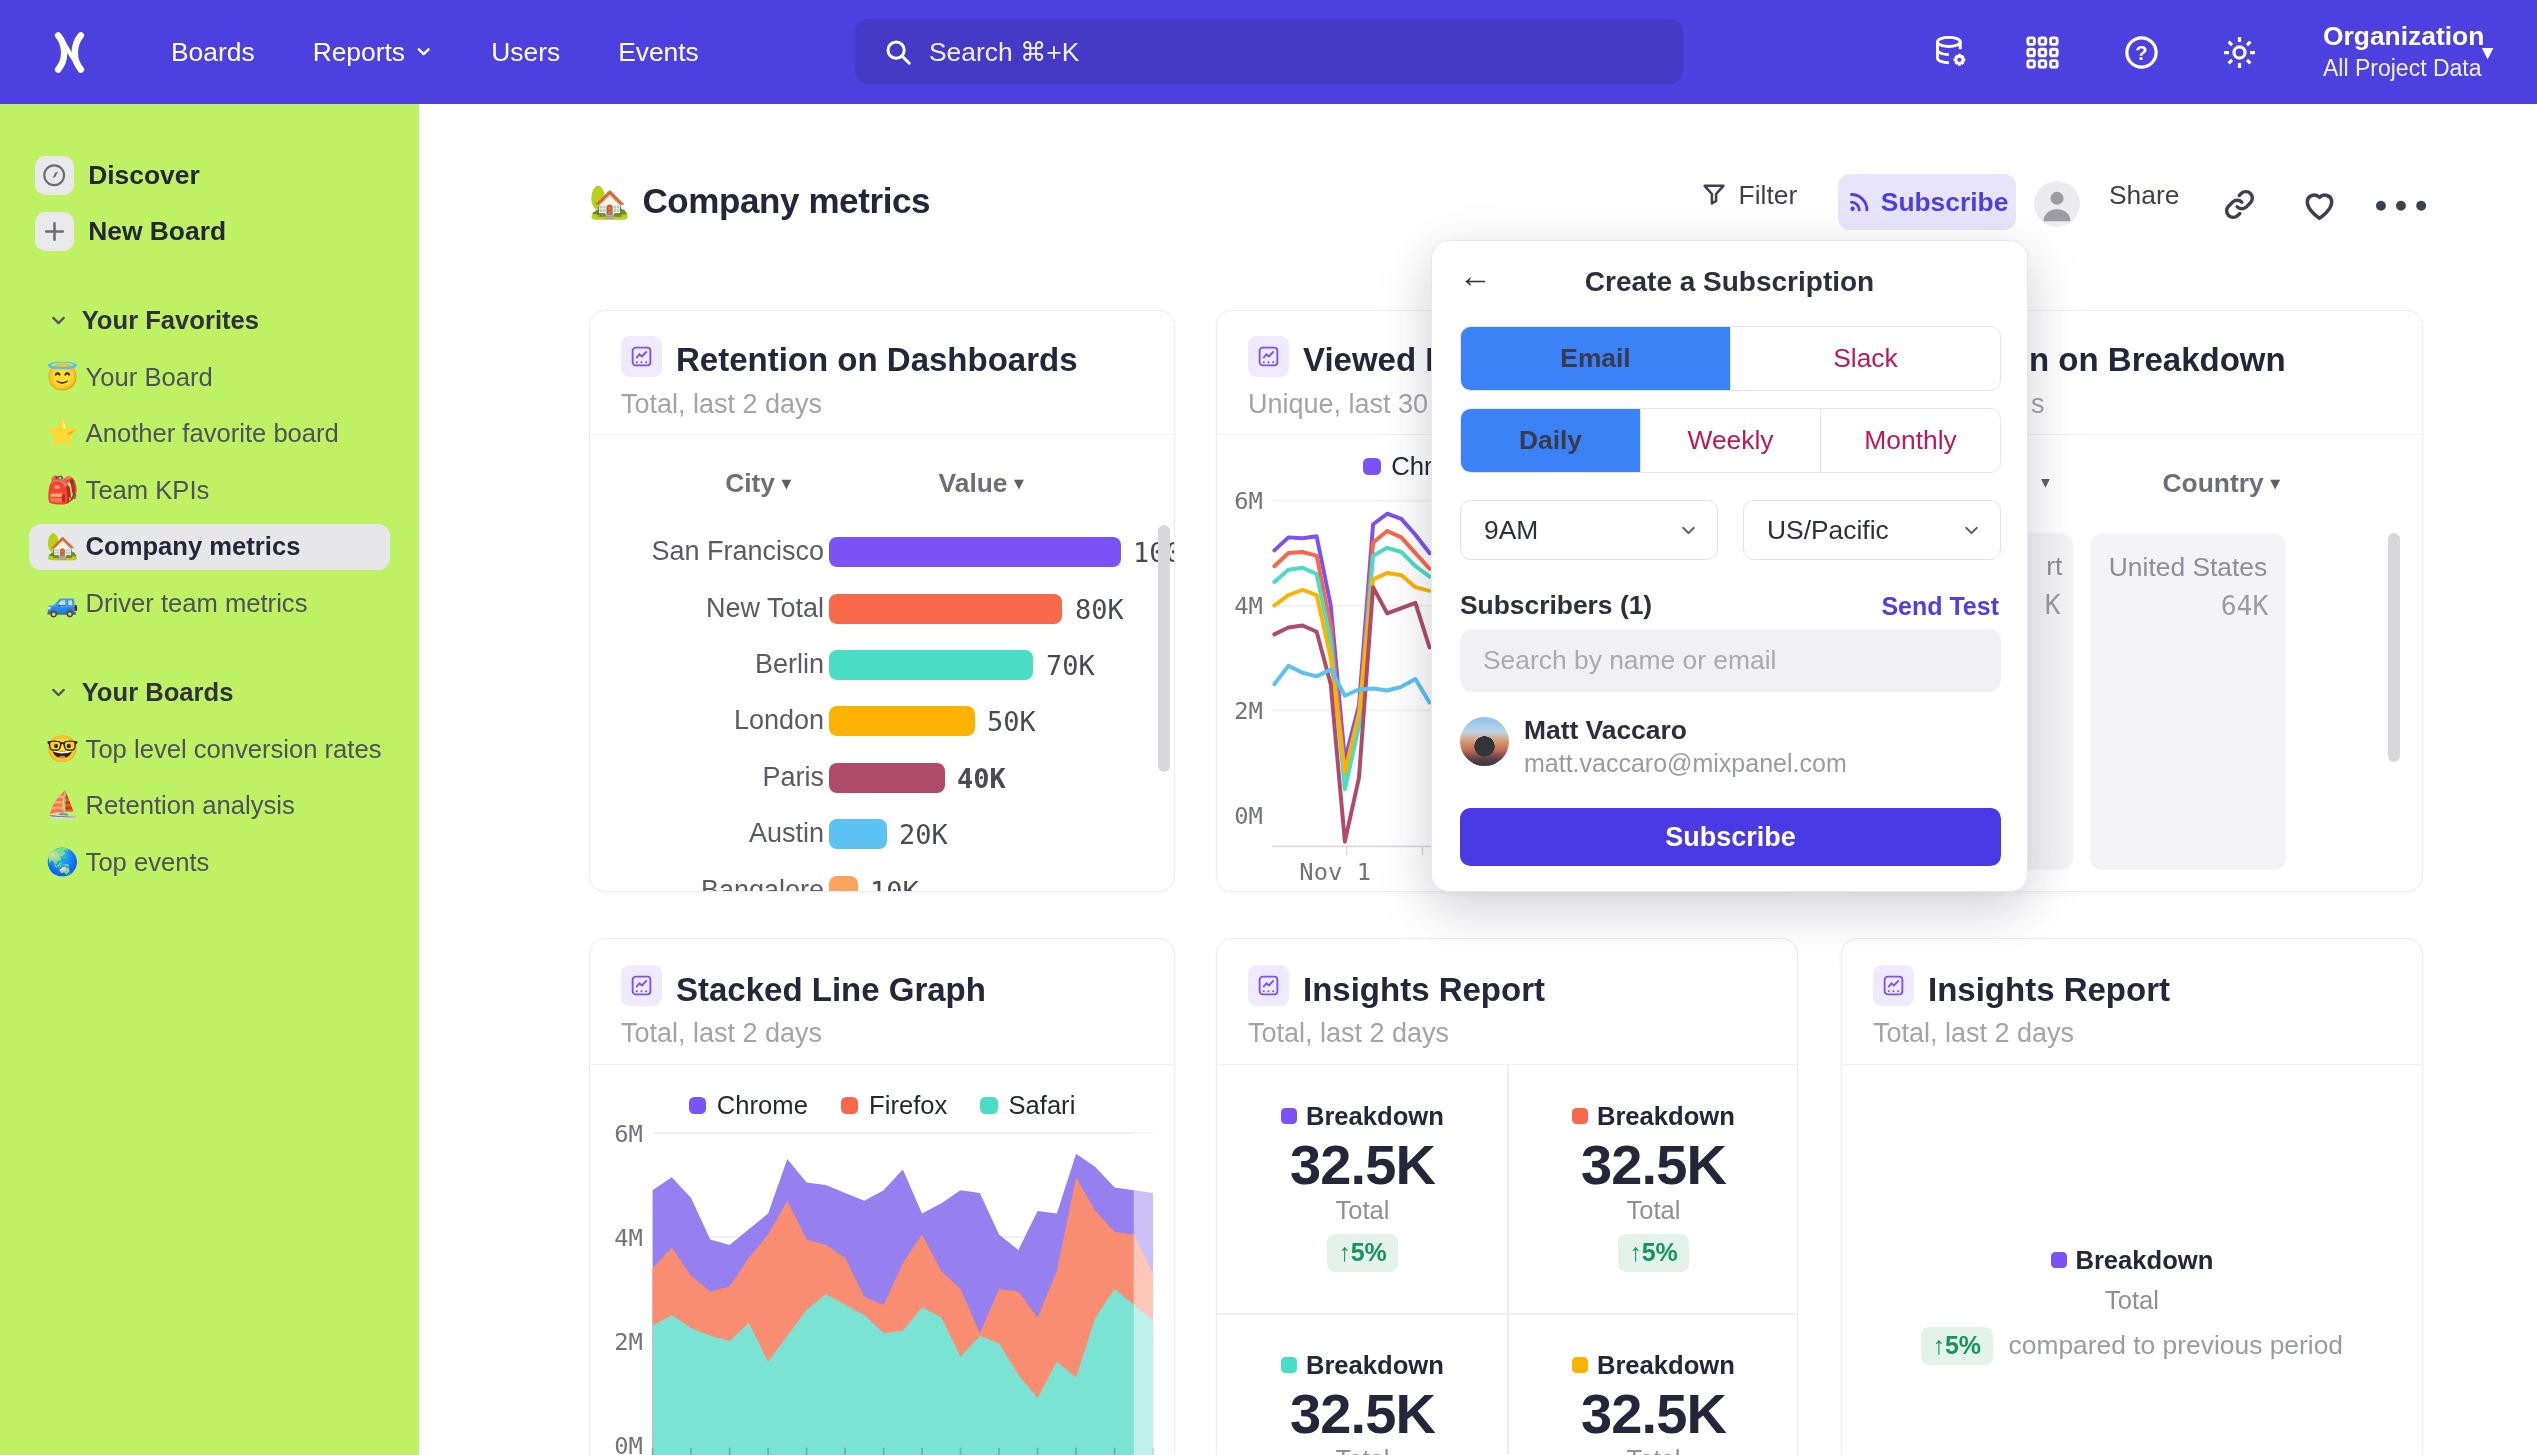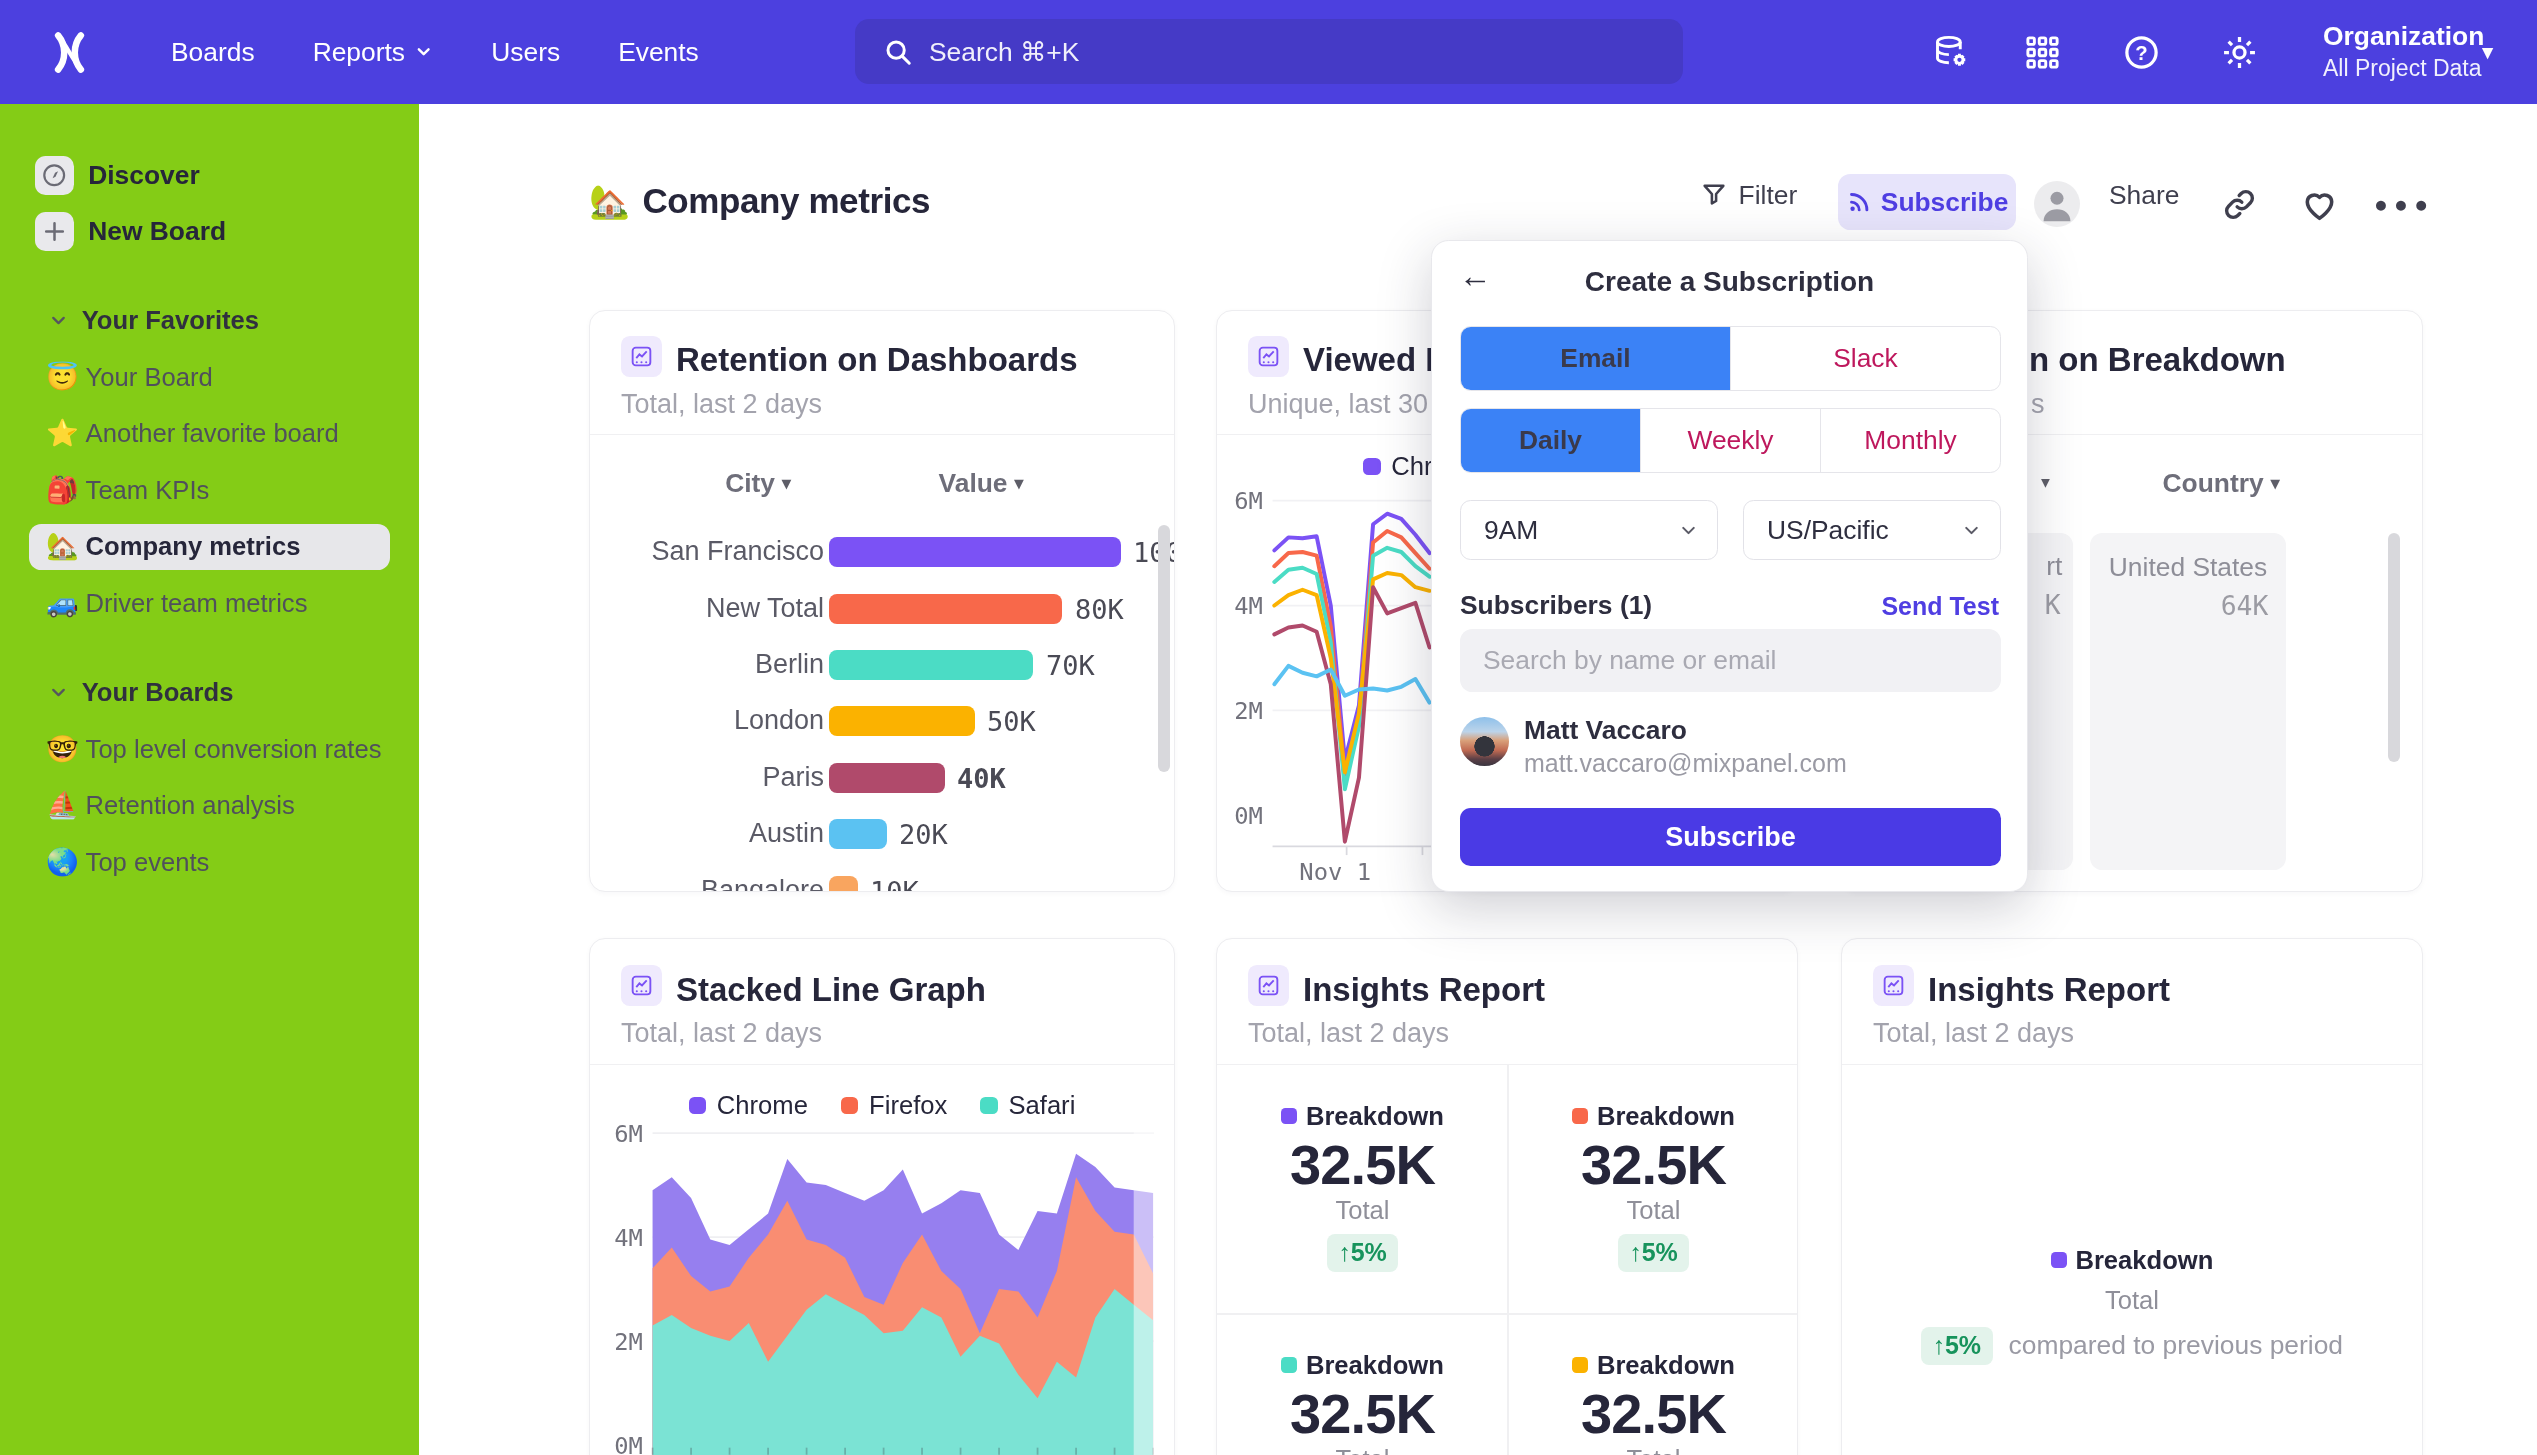--- a/index.html
+++ b/index.html
@@ -14,21 +14,21 @@
   .navlinks{position:absolute;left:171px;top:0;height:104px;display:flex;gap:58px;align-items:center}
   .navlink{display:flex;align-items:center;gap:8.8px;color:#fff;font-size:26.4px;font-weight:500;cursor:pointer}
   .searchpill{position:absolute;left:855px;top:19.4px;width:828px;height:65px;border-radius:14px;
               background:#453AC6;display:flex;align-items:center;color:rgba(255,255,255,.92);font-size:26.4px}
   .navico{position:absolute;top:33px;width:39px;height:39px;color:#fff}
   .orgname{position:absolute;left:2323px;top:21px;color:#fff;font-size:26.4px;font-weight:600}
   .orgproj{position:absolute;left:2323px;top:55px;color:rgba(255,255,255,.92);font-size:23px}
   .orgcaret{position:absolute;left:2478px;top:41px;color:#fff;font-size:19.4px}
 
   
-  .sidebar{position:absolute;left:0;top:104px;width:419px;height:1352px;background:#84cc16;
+  .sidebar{position:absolute;left:0;top:104px;width:419px;height:1352px;background:#bef264;
            padding:48px 0 0 29px;box-sizing:border-box}
   .srow{width:361px;height:46px;margin-bottom:10.6px;display:flex;align-items:center;border-radius:12.3px;
         padding-left:17.6px;box-sizing:border-box;font-size:25.6px;color:#50505C;font-weight:500;cursor:pointer}
   .srow.sel{background:#E7E7EA;color:#26263A;font-weight:700}
   .stool{padding-left:6.2px;color:#26263A;font-weight:600;font-size:26.4px}
   .sbox{width:39px;height:39px;border-radius:10.6px;background:#E9E9EC;display:flex;align-items:center;
         justify-content:center;margin-right:14px;color:#6B6B75}
   .semoji{width:39px;font-size:26.4px;flex:0 0 39px}
   .sheader{width:361px;height:46px;margin-top:43px;margin-bottom:10.6px;display:flex;gap:12.3px;align-items:center;
            padding-left:19.4px;box-sizing:border-box;font-size:25.6px;font-weight:600;color:#30303F;cursor:pointer}

